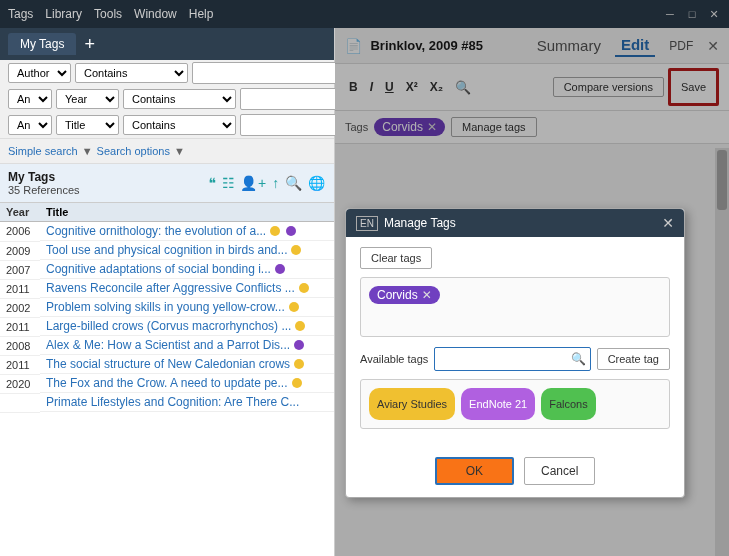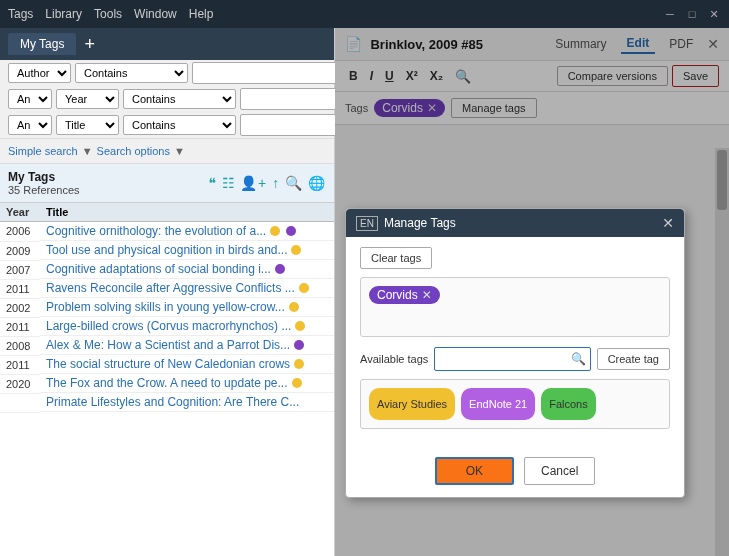--- a/index.html
+++ b/index.html
@@ -166,21 +166,21 @@
     .ref-header {
       display: flex;
       align-items: center;
       padding: 6px 10px;
       background: #f5f5f5;
       border-bottom: 1px solid #ddd;
       gap: 8px;
     }
     .ref-icon { color: #2970b8; font-size: 14px; }
     .ref-title { font-weight: bold; font-size: 13px; color: #1a1a1a; flex: 1; }
-    .tab-link { color: #555; font-size: 12px; cursor: pointer; padding: 2px 6px; }
+    .tab-link { color: #555; font-size: 15px; cursor: pointer; padding: 2px 6px; }
     .tab-link.active { color: #2970b8; font-weight: bold; border-bottom: 2px solid #2970b8; }
     .tab-link-pdf { color: #555; font-size: 12px; cursor: pointer; padding: 2px 6px; }
     .close-btn { color: #666; font-size: 14px; cursor: pointer; background: none; border: none; }
 
     
     .editor-toolbar {
       display: flex;
       align-items: center;
       padding: 4px 10px;
       background: #fff;
@@ -195,23 +195,23 @@
     .compare-btn {
       padding: 3px 10px;
       background: #fff;
       border: 1px solid #aaa;
       border-radius: 2px;
       font-size: 11px;
       cursor: pointer;
       color: #333;
     }
     .save-btn {
-      padding: 4px 10px;
-      background: #fff;
-      border: 1px solid #b91c1c;
+      padding: 10px 10px;
+      background: #fff;
+      border: 3px solid #b91c1c;
       border-radius: 2px;
       font-size: 11px;
       cursor: pointer;
       color: #333;
     }
 
     
     .tags-area {
       padding: 6px 10px;
       background: #fff;

